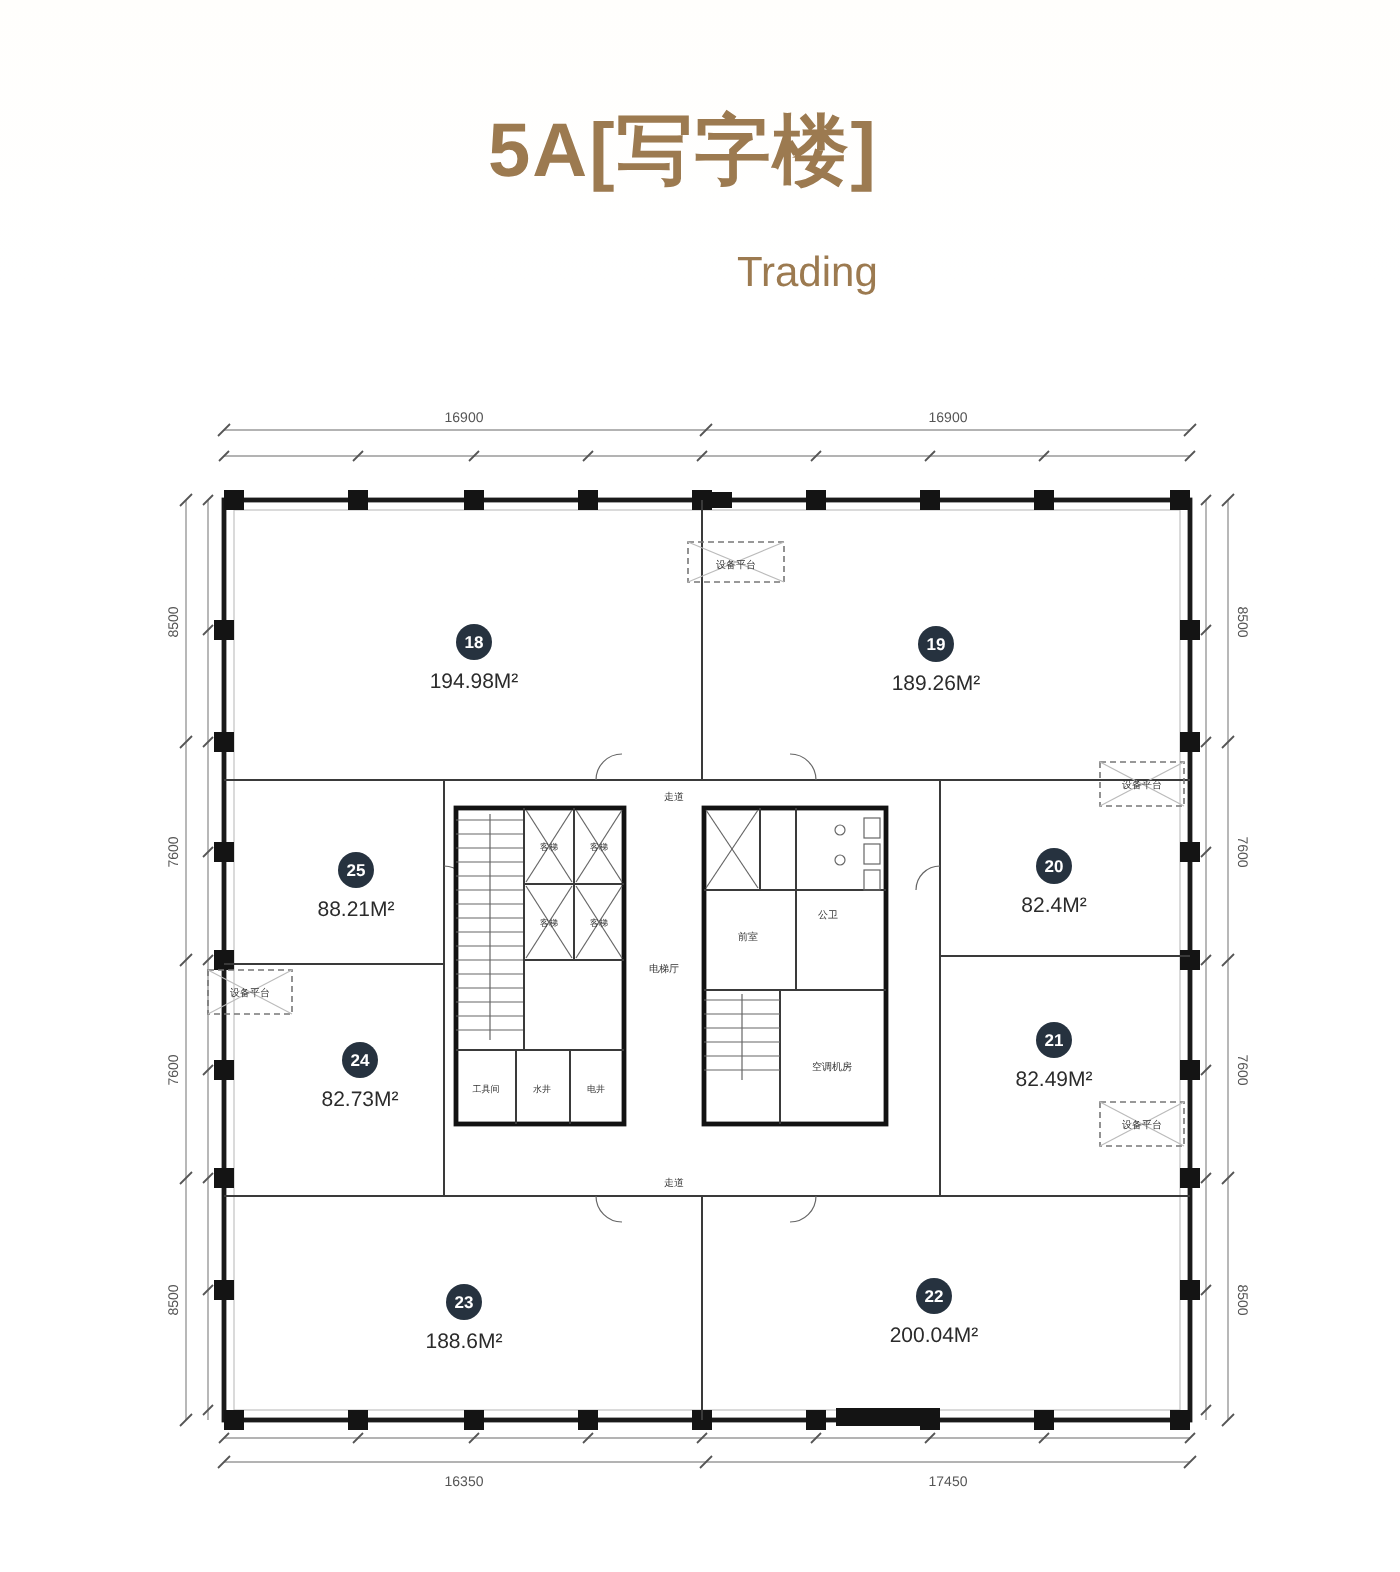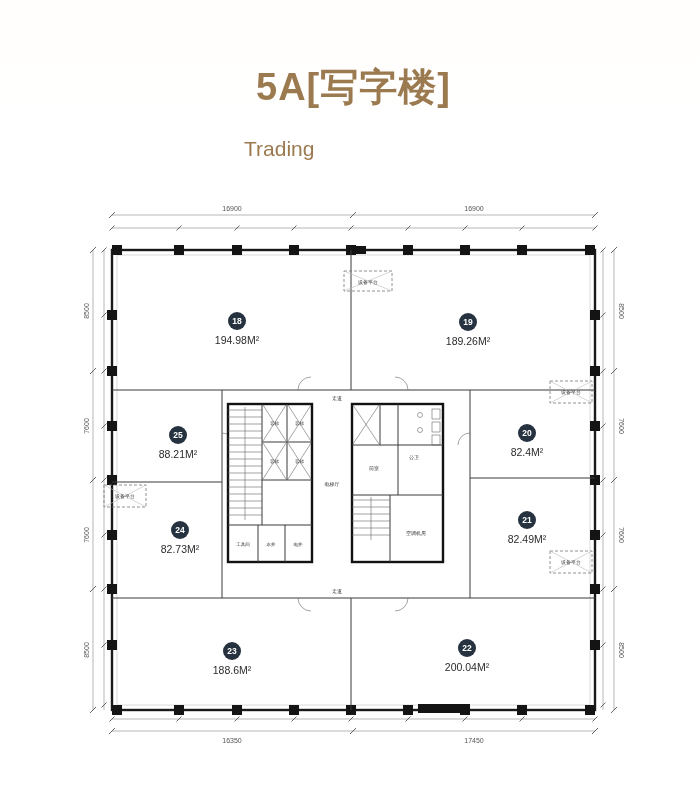--- a/index.html
+++ b/index.html
@@ -3,24 +3,24 @@
 <meta charset="utf-8">
 <style>
   html,body{margin:0;padding:0;background:#fff;}
   .page{
     position:relative;width:700px;height:786px;overflow:hidden;
     background:linear-gradient(180deg,#fffefc 0%,#ffffff 18%);
     font-family:"Liberation Sans",sans-serif;
   }
   .header{position:absolute;left:244px;top:50px;color:#9c7a50;}
   .header h1{
-    margin:12px;font-size:38px;font-weight:700;letter-spacing:1px;
+    margin:0;font-size:38px;font-weight:700;letter-spacing:1px;
     color:#9c7a50;font-family:"Liberation Sans",sans-serif;
   }
-  .subtitle{margin-top:22px;font-size:21px;line-height:1.35;color:#9c7a50;}
+  .subtitle{margin-top:22px;font-size:21px;line-height:1.35;color:#9c7a50;text-align:right;}
   svg{position:absolute;left:0;top:195px;}
   
   .wall{stroke:#1a1a1a;stroke-width:2.4;fill:#fff;}
   .innerline{stroke:#b5b5b5;stroke-width:.5;fill:none;}
   .wall-thin{stroke:#3a3a3a;stroke-width:1;fill:none;}
   .core{stroke:#121212;stroke-width:2.4;fill:#fff;}
   .fine{stroke:#666;stroke-width:.6;fill:none;}
   .lite{stroke:#bbb;stroke-width:.6;fill:none;}
   .dimline{stroke:#9a9a9a;stroke-width:.7;}
   .tick{stroke:#555;stroke-width:.9;}

